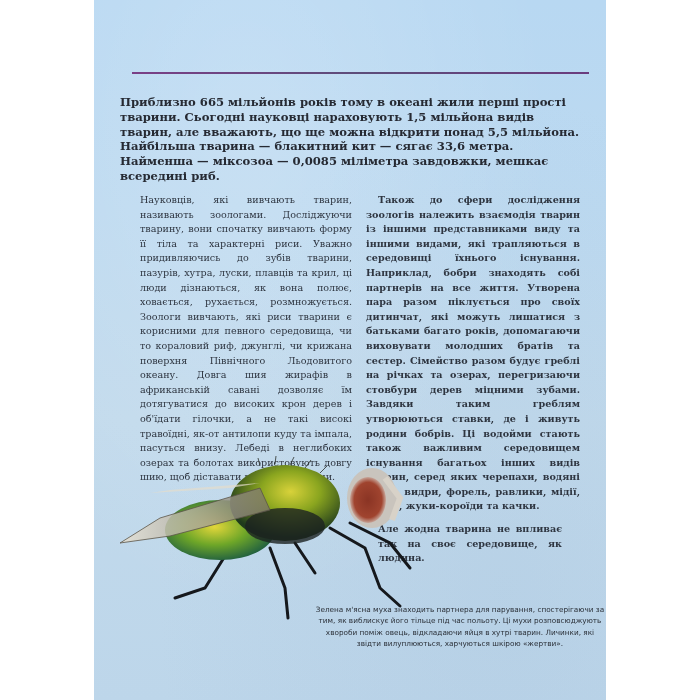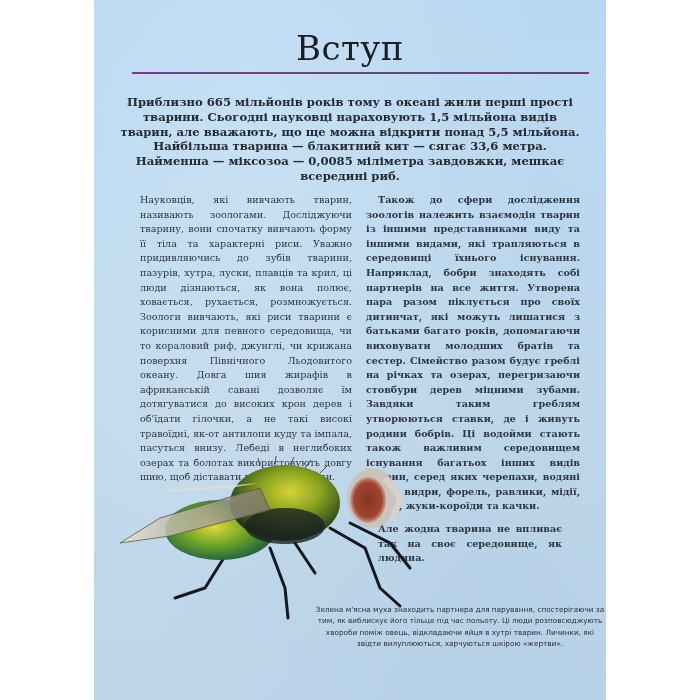--- a/index.html
+++ b/index.html
@@ -20,21 +20,21 @@
   }
   .title {
     position: absolute; left: 0; right: 0; top: 28px; text-align: center;
     font-family: "DejaVu Serif", serif; font-size: 34px; color: #1b1b22; letter-spacing: 0.5px;
   }
   .rule {
     position: absolute; left: 38px; width: 457px; top: 72px; height: 2px;
     background: linear-gradient(90deg, #7a3f86, #5d4d7a 50%, #6b3c7e);
   }
   .lead {
-    position: absolute; left: 26px; width: 460px; top: 95px; text-align: center;
+    position: absolute; left: 26px; width: 460px; top: 95px; 
     font-family: "DejaVu Serif", serif; font-weight: bold; font-size: 11.6px; line-height: 14.8px;
     color: #262a33;
   }
   .col {
     position: absolute; top: 185px; width: 228px;
     font-family: "DejaVu Serif", serif; font-size: 9.6px; line-height: 14.6px; color: #2e3540;
     text-align: justify; hyphens: auto;
   }
   .col p { margin: 8px; }
   .col.left { left: 38px; }
@@ -46,21 +46,20 @@
   }
   .caption {
     position: absolute; left: 221px; top: 604px; width: 290px; text-align: center;
     font-family: "DejaVu Sans", sans-serif; font-size: 7.3px; line-height: 11.4px; color: #2b3038;
   }
 </style>
 </head>
 <body>
 
 <div class="page">
-  <div class="title">Вступ</div>
   <div class="rule"></div>
 
   <div class="lead">Приблизно 665 мільйонів років тому в океані жили перші прості тварини. Сьогодні науковці нараховують 1,5 мільйона видів тварин, але вважають, що ще можна відкрити понад 5,5 мільйона. Найбільша тварина — блакитний кит — сягає 33,6 метра. Найменша — міксозоа — 0,0085 міліметра завдовжки, мешкає всередині риб.</div>
 
   <div class="col left">
     <p>Науковців, які вивчають тварин, називають зоологами. Досліджуючи тварину, вони спочатку вивчають форму її тіла та характерні риси. Уважно придивляючись до зубів тварини, пазурів, хутра, луски, плавців та крил, ці люди дізнаються, як вона полює, ховається, рухається, розмножується. Зоологи вивчають, які риси тварини є корисними для певного середовища, чи то кораловий риф, джунглі, чи крижана поверхня Північного Льодовитого океану. Довга шия жирафів в африканській савані дозволяє їм дотягуватися до високих крон дерев і об'їдати гілочки, а не такі високі травоїдні, як-от антилопи куду та імпала, пасуться внизу. Лебеді в неглибоких озерах та болотах використовують довгу шию, щоб діставати підводні рослини.</p>
   </div>
 
   <div class="col right">
     <p class="indent">Також до сфери дослідження зоологів належить взаємодія тварин із іншими представниками виду та іншими видами, які трапляються в середовищі їхнього існування. Наприклад, бобри знаходять собі партнерів на все життя. Утворена пара разом піклується про своїх дитинчат, які можуть лишатися з батьками багато років, допомагаючи виховувати молодших братів та сестер. Сімейство разом будує греблі на річках та озерах, перегризаючи стовбури дерев міцними зубами. Завдяки таким греблям утворюються ставки, де і живуть родини бобрів. Ці водойми стають також важливим середовищем існування багатьох інших видів тварин, серед яких черепахи, водяні щури, видри, форель, равлики, мідії, бабки, жуки-короїди та качки.</p>
@@ -113,14 +112,14 @@
 
     <g stroke="#2a2e2a" stroke-width="0.8">
       <line x1="150" y1="18" x2="148" y2="10"></line>
         <line x1="165" y1="16" x2="166" y2="8"></line>
       <line x1="180" y1="17" x2="184" y2="9"></line>
         <line x1="195" y1="20" x2="201" y2="12"></line>
       <line x1="210" y1="25" x2="217" y2="18"></line>
     </g>
   </svg>
 
-  <div class="caption">Зелена м'ясна муха знаходить партнера для парування, спостерігаючи за тим, як виблискує його тільце під час польоту. Ці люди розповсюджують хвороби поміж овець, відкладаючи яйця в хутрі тварин. Личинки, які звідти вилуплюються, харчуються шкірою «жертви».</div>
+  <div class="caption">Зелена м'ясна муха знаходить партнера для парування, спостерігаючи за тим, як виблискує його тільце під час польоту. Ці мухи розповсюджують хвороби поміж овець, відкладаючи яйця в хутрі тварин. Личинки, які звідти вилуплюються, харчуються шкірою «жертви».</div>
 </div>
 
 </body></html>

